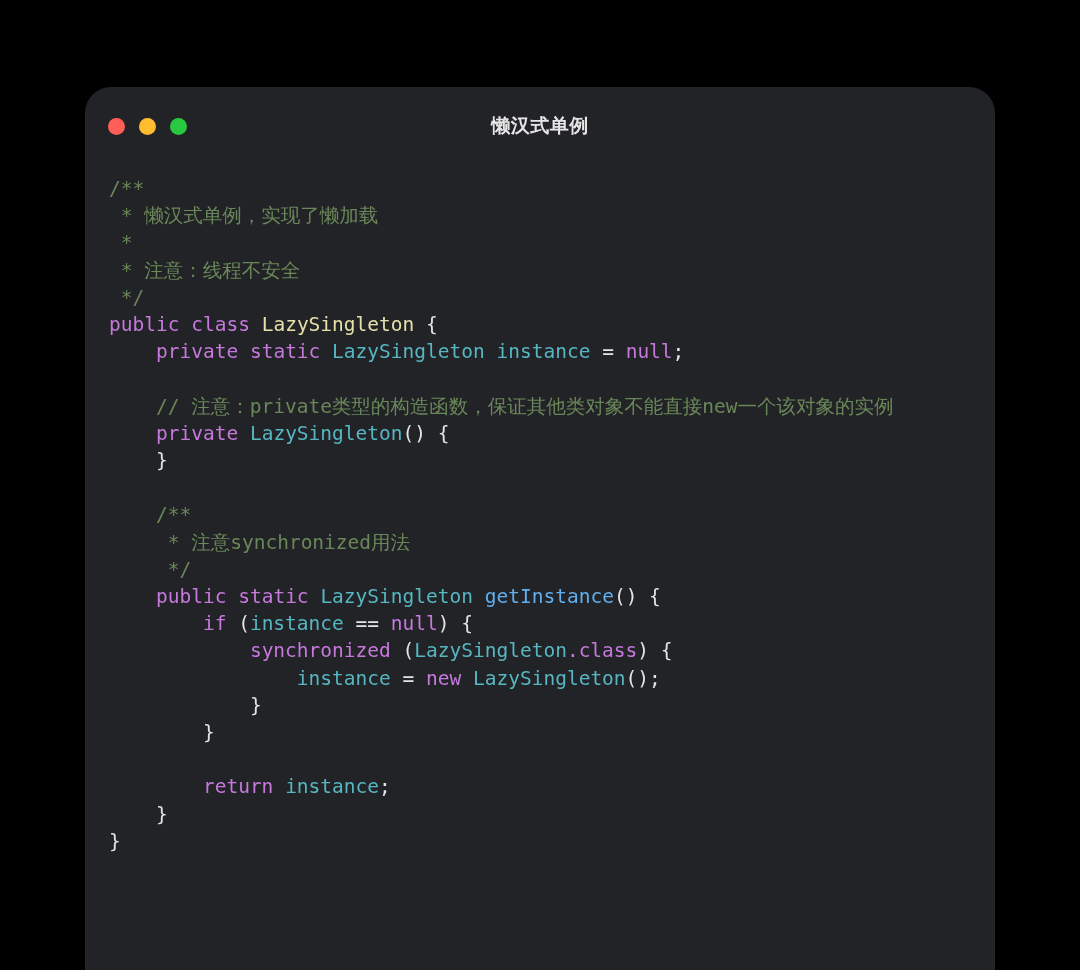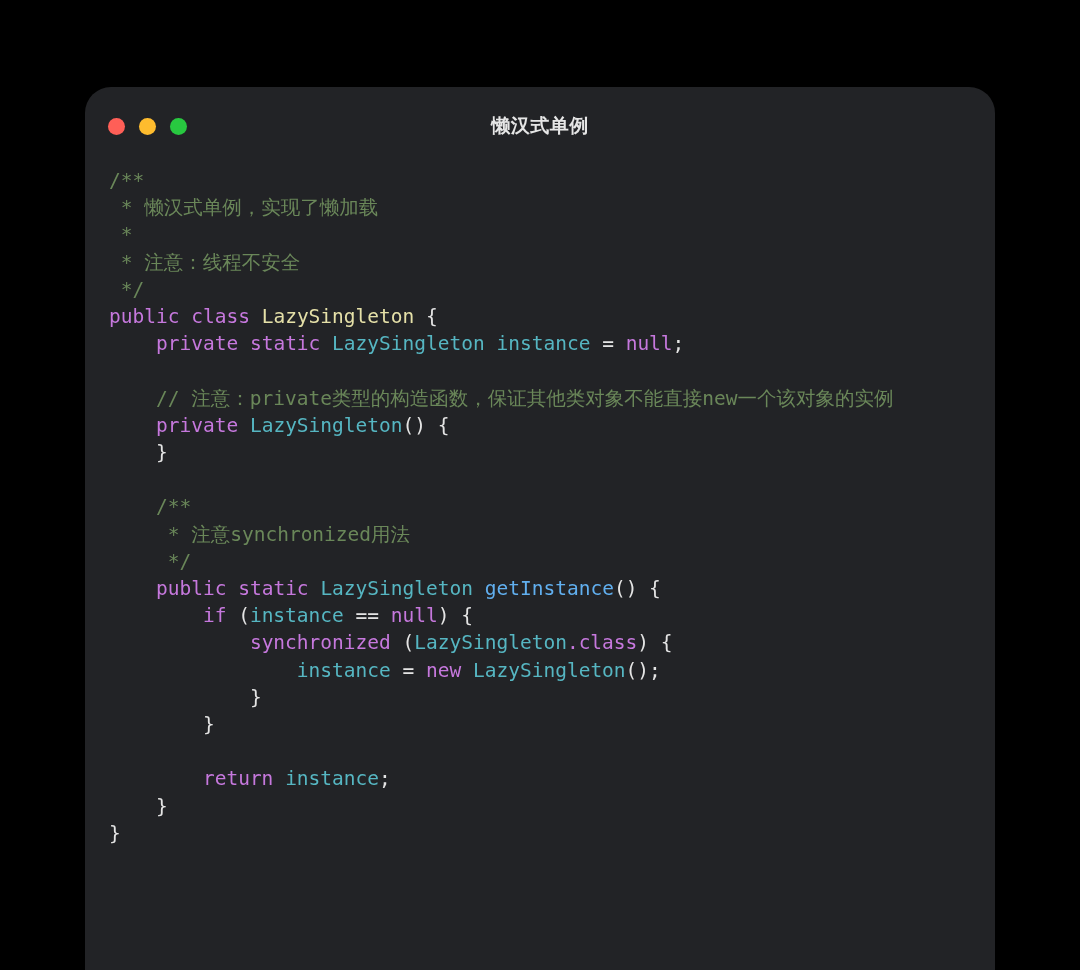--- a/index.html
+++ b/index.html
@@ -67,21 +67,21 @@
     color: #e6e6e6;
     font-family: "DejaVu Sans", "Liberation Sans", sans-serif;
     font-size: 19px;
     font-weight: 600;
     letter-spacing: 0.5px;
   }
 
   
   .code-area {
     padding: 0 0 0 24px;
-    margin-top: 4px;
+    margin-top: 12px;
   }
   pre.code {
     margin: 0;
     font-family: "DejaVu Sans Mono", "Liberation Mono", monospace;
     font-size: 19.5px;
     line-height: 27.2px;
     color: #e4e4e4;
     white-space: pre;
     tab-size: 4;
   }

